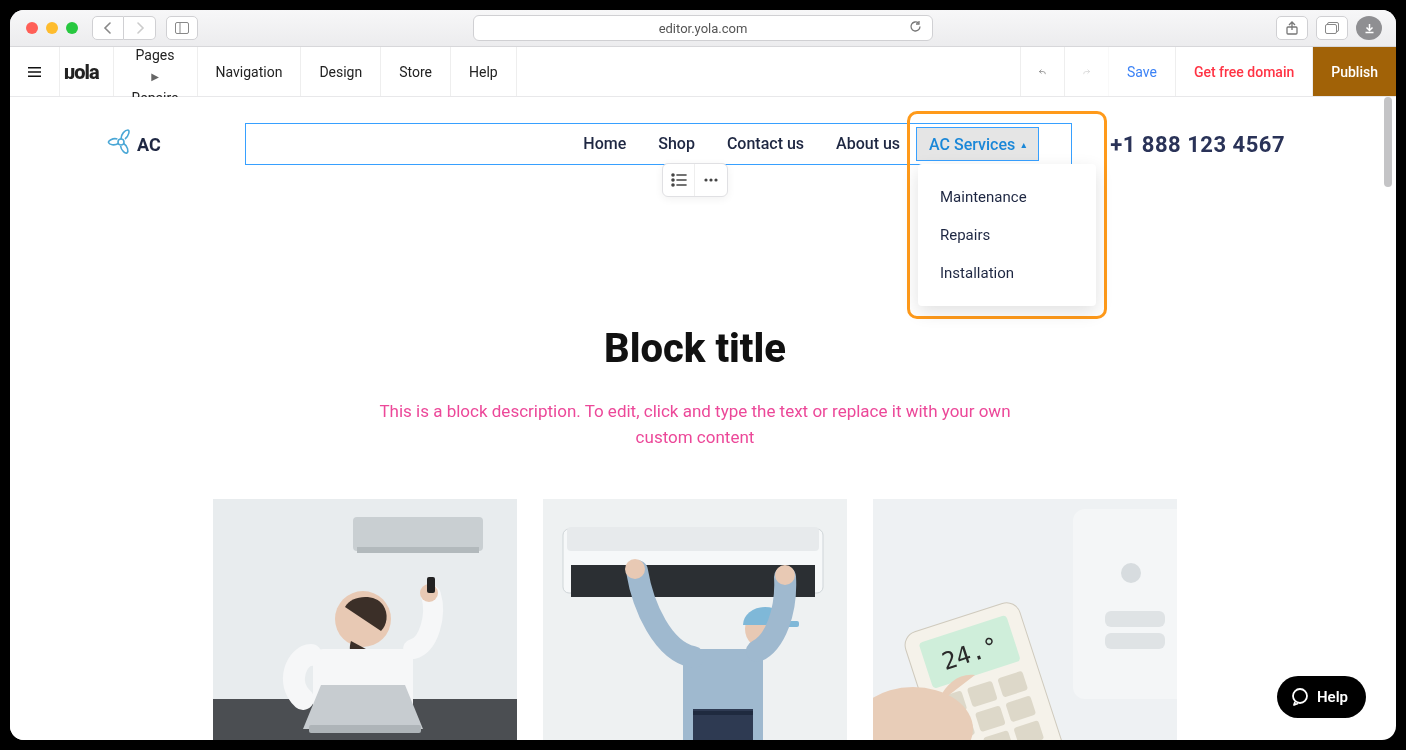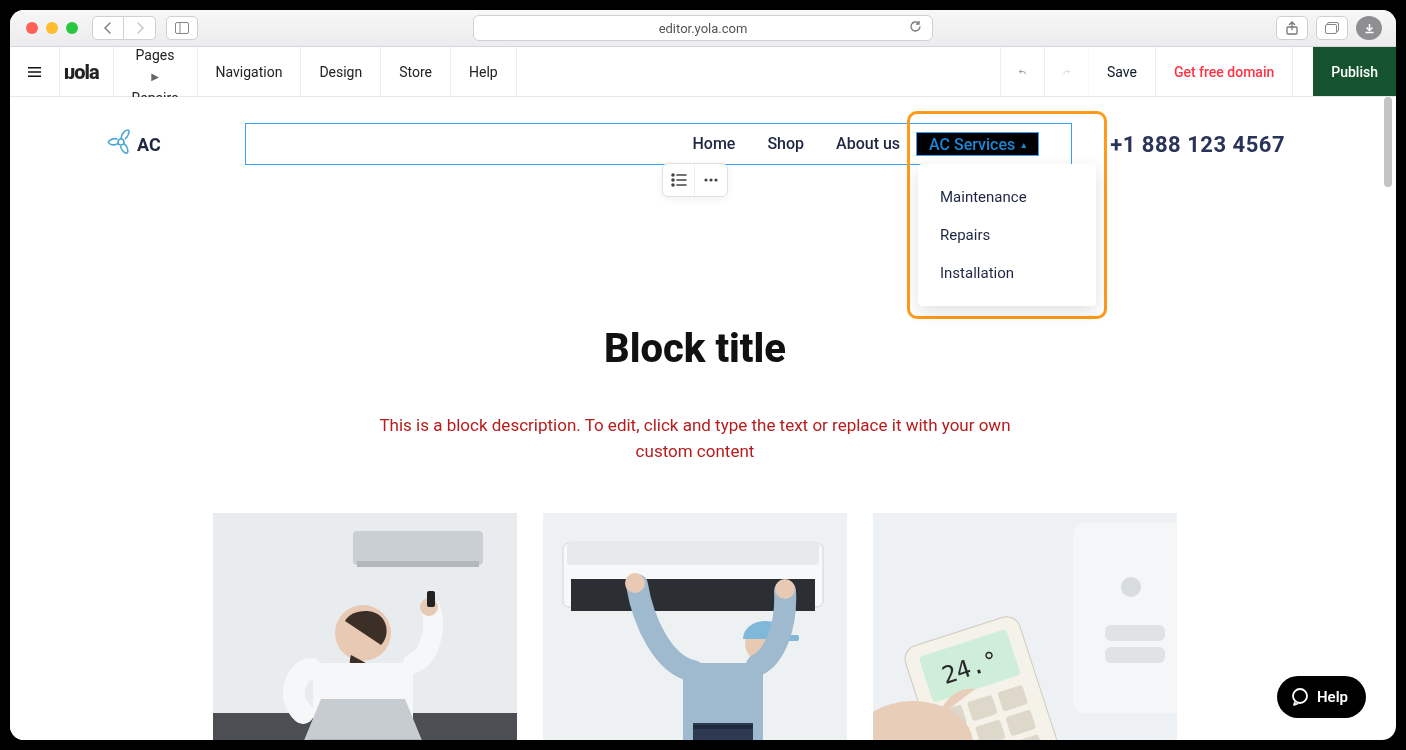--- a/index.html
+++ b/index.html
@@ -23,48 +23,48 @@
   .tb-cell { display:flex; align-items:center; padding:0 18px; font-size:14px; color:#222; border-right:1px solid #eee; cursor:pointer; }
   .hamburger{width:50px;justify-content:center;border-right:1px solid #eee; font-size:20px;}
   .logo-cell{padding:0 14px 0 4px;}
   .yola-logo{font-weight:800; font-size:20px; letter-spacing:-1px;}
   .yola-logo .u{display:inline-block; transform:scaleY(-1) translateY(-3px);}
   .pages-crumb{gap:8px;flex-direction:column;}
   .caret-r{font-size:10px;color:#666;}
   .caret-d{font-size:8px;color:#666;}
   .tb-spacer{flex:1;border-right:1px solid #eee;}
   .tb-icon{width:44px;justify-content:center;color:#777;font-size:16px;}
-  .tb-save{color:#0f172a;}
+  .tb-save{color:#3b82f6;}
   .tb-domain{color:#ff3344;font-weight:500;}
-  .tb-publish{background:#14532d;color:#fff;font-weight:500;border-right:none;margin-left:20px;}
+  .tb-publish{background:#a16207;color:#fff;font-weight:500;border-right:none;}
   
   .canvas-wrap{position:absolute; top:87px; left:0; right:16px; bottom:0; overflow:hidden; background:#fff;}
   .scrollbar{position:absolute; top:87px; right:4px; width:8px; height:90px; background:#c4c4c6; border-radius:4px;}
   .site{max-width:1180px; margin:0 auto; padding-top:26px;}
   .site-header{display:flex; align-items:center; gap:20px;}
   .site-logo{display:flex; align-items:center; min-width:120px;}
   .fan-icon{color:#4aa7d6;}
   .site-logo-text{font-size:18px;font-weight:700;color:#1e2742;}
   .site-nav{flex:1; border:1px solid #37a0ff; height:42px; display:flex; align-items:center; justify-content:flex-end; padding-right:32px; gap:0;}
   .nav-item{padding:0 16px; font-size:16px; color:#1e2742; font-weight:500; line-height:40px; cursor:pointer;}
-  .nav-item.active{color:#1a87d8; border:1px solid #37a0ff; background:#000000; display:flex; align-items:center; gap:6px; height:24px; line-height:normal; padding:0 12px;}
+  .nav-item.active{color:#1a87d8; border:1px solid #37a0ff; background:#e5e5e5; display:flex; align-items:center; gap:6px; height:34px; line-height:normal; padding:0 12px;}
   .nav-item .chev{font-size:10px;color:#1a87d8;}
   .phone{font-size:22px; font-weight:700; color:#2a3358; margin-left:18px; letter-spacing:.5px;}
   .floating-tools{position:absolute; top:66px; left:50%; transform:translateX(-50%); display:flex; background:#fff; border:1px solid #e0e0e3; border-radius:6px; box-shadow:0 2px 8px rgba(0,0,0,.06);}
   .ft-btn{width:32px;height:32px;display:flex;align-items:center;justify-content:center;color:#555;}
   .ft-btn:first-child{border-right:1px solid #eee;}
   
   .dropdown{position:absolute; top:14px; left:802px; width:200px; border:3px solid #ff9a1a; border-radius:10px; background:transparent; padding-top:44px; padding-bottom:10px;}
   .dropdown-panel{margin:6px 8px 0 8px; background:#fff; border-radius:4px; box-shadow:0 6px 18px rgba(0,0,0,.12); padding:14px 0;}
   .dd-item{padding:10px 22px; font-size:15px; color:#1e2742; cursor:pointer;}
   
   .block{ text-align:center; margin-top:160px;}
   .sup{letter-spacing:2px; font-size:13px; font-weight:700; color:#9aa0a6;}
   .block h1{font-size:40px; font-weight:800; color:#111; margin-top:14px;}
-  .desc{max-width:640px; margin:40px auto 0; font-size:17px; color:#b91c1c; line-height:1.55;}
+  .desc{max-width:640px; margin:26px auto 0; font-size:17px; color:#ec4899; line-height:1.55;}
   .cards{display:flex; gap:26px; margin-top:48px; justify-content:center;}
   .card{width:304px; height:256px; background:#d7dde1; position:relative; overflow:hidden;}
   .card svg{position:absolute; inset:0; width:100%; height:100%;}
   
   .help-bubble{position:absolute; right:30px; bottom:22px; background:#000; color:#fff; border-radius:24px; height:42px; padding:0 18px 0 14px; display:flex; align-items:center; gap:8px; font-size:15px; font-weight:600;}
 </style>
 </head>
 <body>
 
 <div class="frame">
@@ -173,20 +173,21 @@
                   <path d="M18.6 17.5c4.3 2.5 5 8 3.5 9.3-1.5 1.3-6-2-6.5-6.8"></path>
                   <path d="M13.4 17.5c-4.3 2.5-9 1-9.8-.8-.8-1.8 4-5 8.8-3.7"></path>
                 </g>
               </svg>
           </span>
           <span class="site-logo-text">AC</span>
         </div>
         <div class="site-nav">
           <div class="nav-item">Home</div>
           <div class="nav-item">Shop</div>
+          <div class="nav-item">Contact us</div>
           <div class="nav-item">About us</div>
           <div class="nav-item active">
             <span>AC Services</span>
             <span class="chev">▴</span>
           </div>
         </div>
         <div class="phone">+1 888 123 4567</div>
       </div>
 
       <div class="floating-tools">

